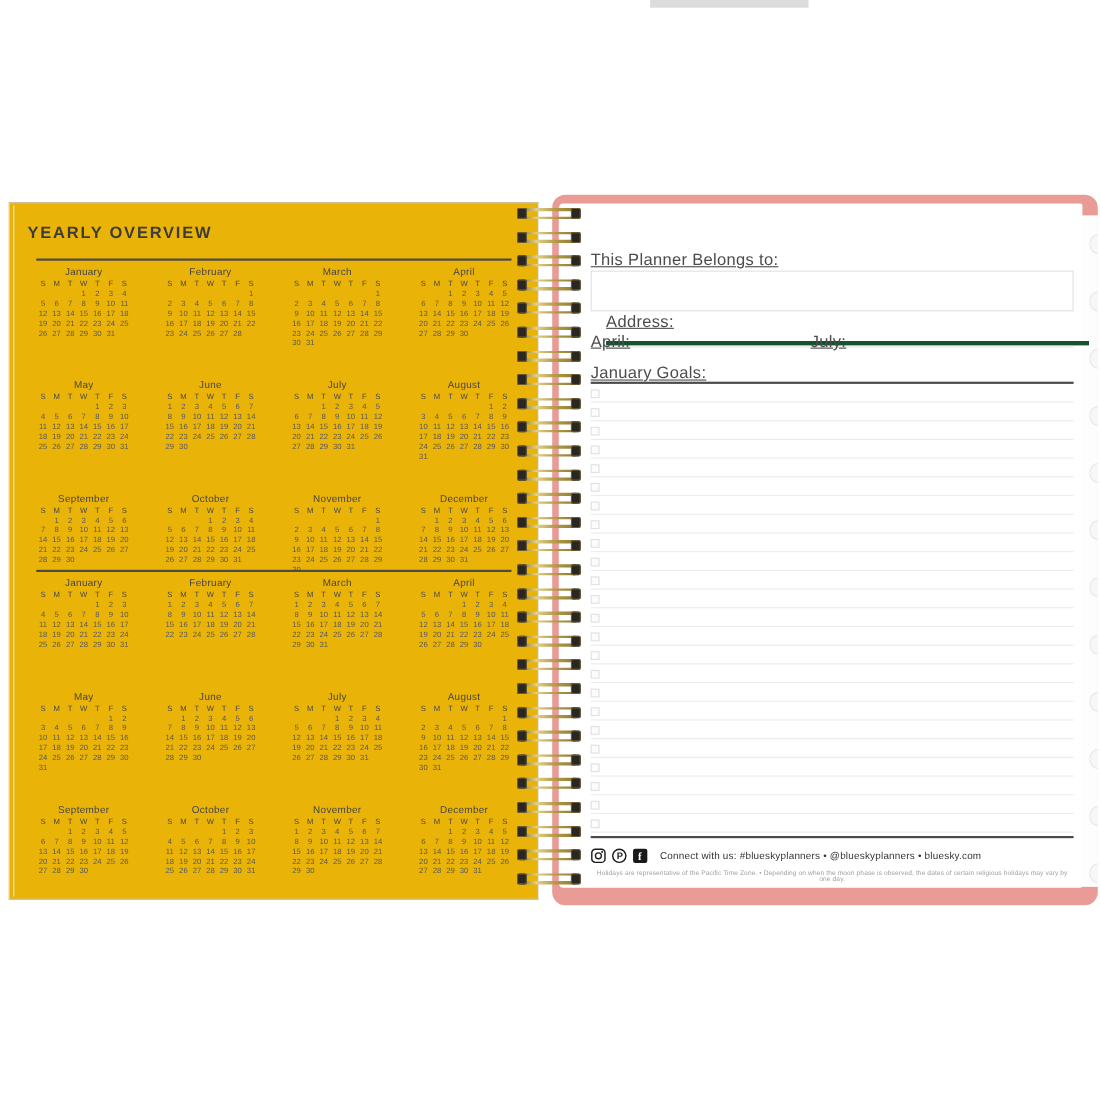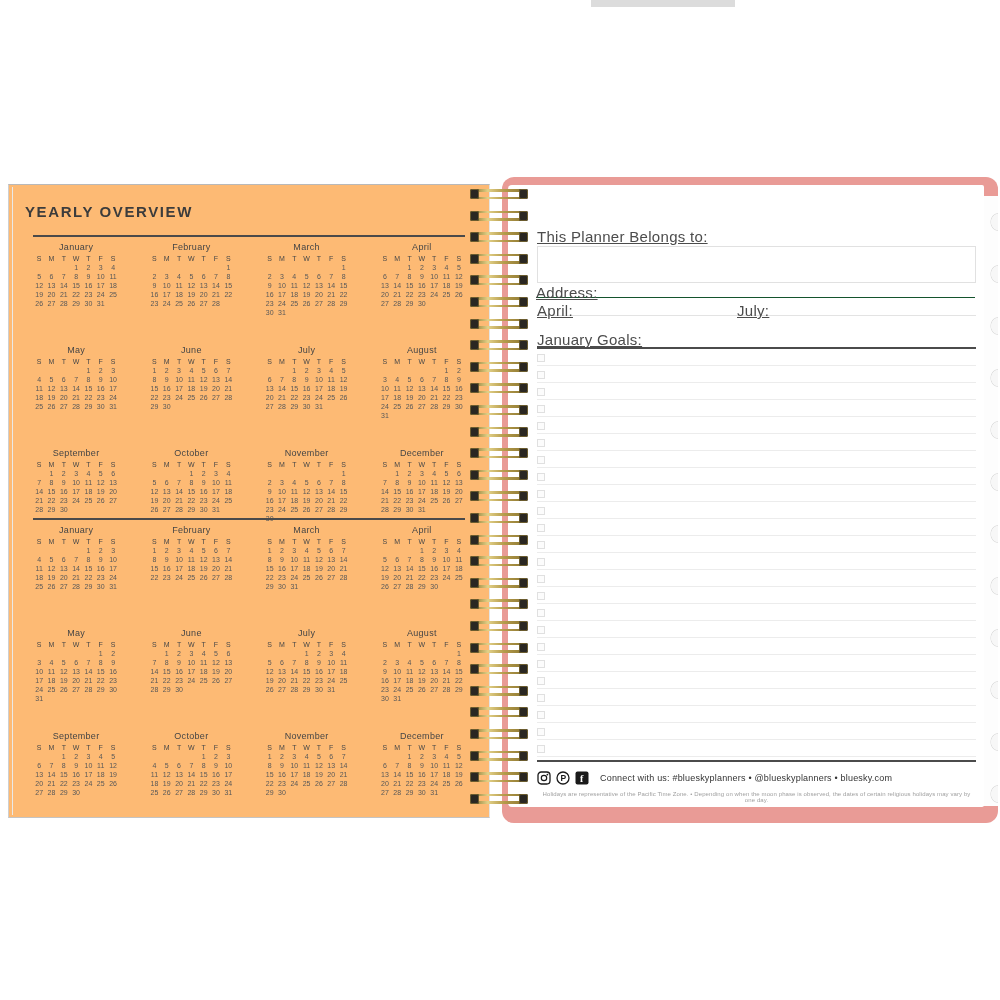--- a/index.html
+++ b/index.html
@@ -5,21 +5,21 @@
   * { margin:0; padding:0; box-sizing:border-box; }
   html,body { width:1000px; height:1000px; background:#ffffff; overflow:hidden;
     font-family:"Liberation Sans", sans-serif; }
   .stage { position:absolute; inset:0; }
 
   
   .photo-artifact { position:absolute; left:591px; top:0; width:144px; height:7px; background:#dcdcdc; }
 
   
   .left-page { position:absolute; left:8px; top:184px; width:482px; height:634px;
-    background:#fdba74; border-top:1px solid #b9b9b9; border-left:1px solid #cfcfcf;
+    background:#eab308; border-top:1px solid #b9b9b9; border-left:1px solid #cfcfcf;
     border-bottom:1px solid #c4c4c4; border-right:1px solid #e4e4e4; }
   .left-page::before { content:""; position:absolute; left:3px; top:2px; bottom:2px; width:1px; background:#e9e9e9; }
   .lp-title { position:absolute; left:16px; top:18px; font-size:15px; font-weight:bold;
     letter-spacing:1.6px; color:#3c3c3c; }
   .year-block { position:absolute; left:24px; right:24px; }
   .year-label { text-align:center; font-size:9.5px; color:#3f3f3f; letter-spacing:.5px; padding-bottom:3px; }
   .year-line { height:2px; background:#4a4a4a; }
   .months-grid { display:grid; grid-template-columns:repeat(4,1fr); column-gap:7px;
     row-gap:12px; grid-auto-rows:74px; margin-top:5px;gap:29px; }
   .month {}
@@ -36,22 +36,22 @@
     background-image:radial-gradient(12px 14px at 18px 26px, #f7f7f7 55%, #dfdfdf 60%, #fdfdfd 66%);
     background-size:18px 52px; background-repeat:repeat-y; }
 
   
   .right-page { position:absolute; left:508px; top:185px; width:476px; height:622px;
     background:#ffffff; border-radius:4px 2px 2px 4px; padding:0 8px 0 29px; }
   .rp-label { font-size:15px; color:#4c4c4c; letter-spacing:.3px;text-decoration:underline; }
   .belongs-label { position:absolute; left:29px; top:43px; }
   .belongs-box { position:absolute; left:29px; top:61px; width:439px; height:37px;
     border:1px solid #e1e1e1; background:#fff; }
-  .address-row { position:absolute; left:28px; top:99px; width:439px; height:14px;
-    border-bottom:1px solid #14532d; }
+  .address-row { position:absolute; left:43px; top:99px; width:439px; height:30px;
+    border-bottom:4px solid #14532d; }
   .phone-row { position:absolute; left:29px; top:117px; width:439px; height:14px;
     border-bottom:1px solid #e3e3e3; }
   .email-label { position:absolute; left:200px; top:0; }
   .goals-label { position:absolute; left:29px; top:146px; }
   .goals-topline { position:absolute; left:29px; top:162px; width:439px; height:2px; background:#4b4b4b; }
   .goals-list { position:absolute; left:29px; top:164px; width:439px; }
   .goal-row { position:relative; height:17px; border-bottom:1px solid #ececec; }
   .goal-checkbox { position:absolute; left:0; bottom:3px; width:8px; height:8px;
     border:1px solid #e0e0e0; background:#fcfcfc; }
   .goals-bottomline { position:absolute; left:29px; top:575px; width:439px; height:2px; background:#4b4b4b; }

